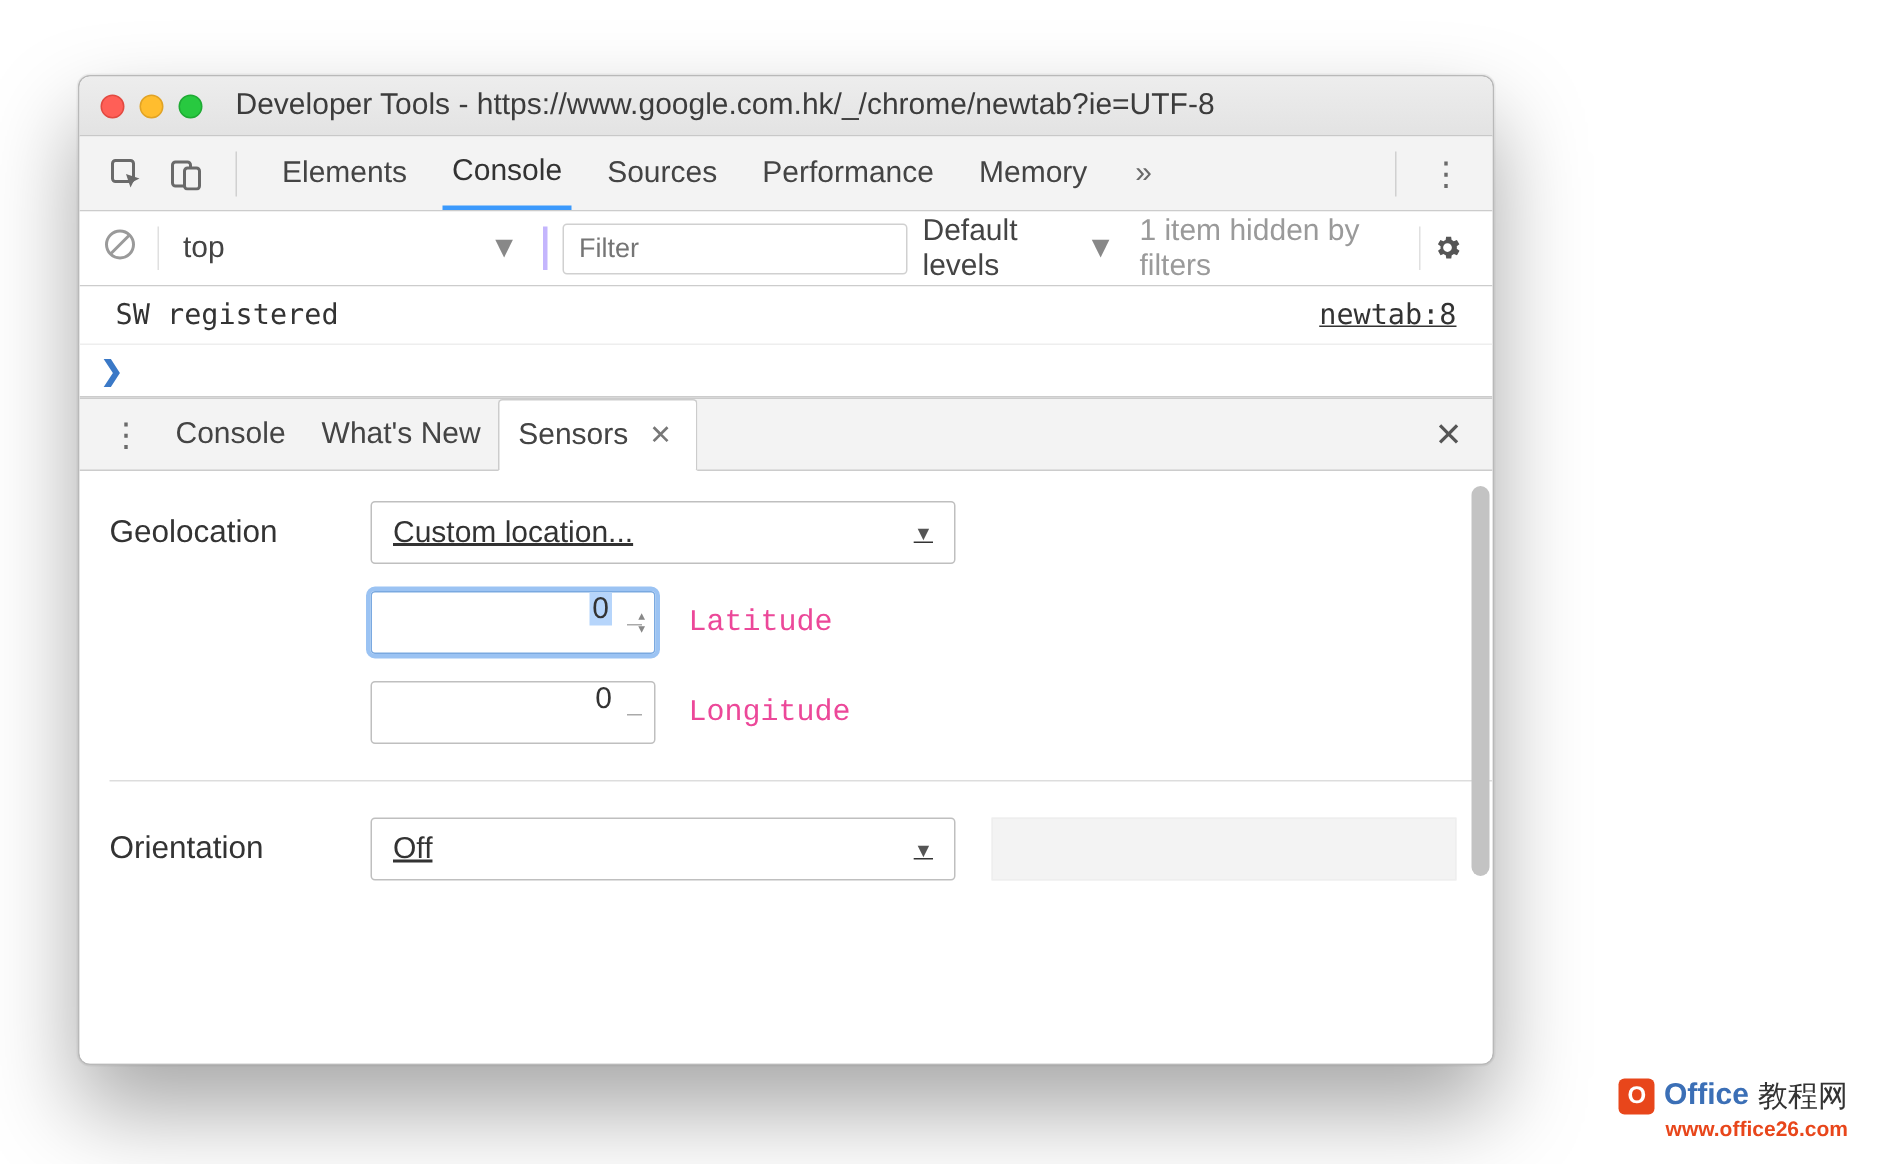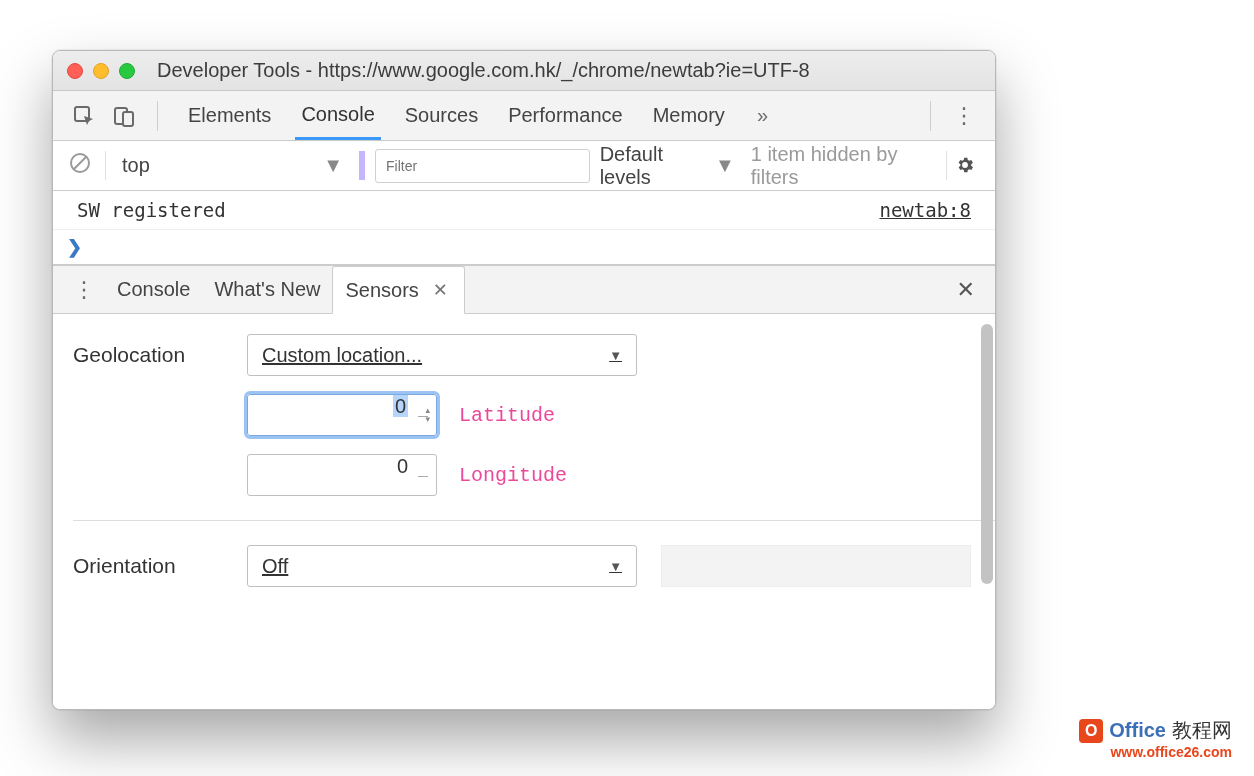--- a/index.html
+++ b/index.html
@@ -71,28 +71,28 @@
   border-bottom: 1px solid #ccc;
   display: flex;
   align-items: center;
   padding: 0 12px;
   gap: 10px;
 }
 .clear-icon { color: #999; font-size: 22px; padding: 0 4px; }
 .ctx-select {
   display: flex; align-items: center; gap: 8px;
   border-left: 1px solid #e0e0e0;
-  border-right: 6px solid #c4b5fd;
+  border-right: 3px solid #c4b5fd;
   padding: 0 16px; height: 60%;
   color: #444; font-size: 20px; min-width: 260px;
 }
 .ctx-select .caret { margin-left: auto; color: #888; }
 .filter-input {
   border: 1px solid #d0d0d0; border-radius: 3px;
-  height: 34px; width: 230px; padding: 0 10px; font-size: 14px;
+  height: 34px; width: 230px; padding: 0 10px; font-size: 18px;
   color: #888; background: #fff;
 }
 .levels { color: #444; font-size: 20px; display: flex; align-items: center; gap: 6px; }
 .hidden-info { color: #9a9a9a; font-size: 20px; margin-left: 6px; }
 .gear { margin-left: auto; color: #555; font-size: 22px; padding: 0 8px; border-left: 1px solid #e0e0e0; height: 60%; display:flex; align-items:center; }
 
 .console-body {
   background: #fff;
   border-bottom: 1px solid #ccc;
 }

